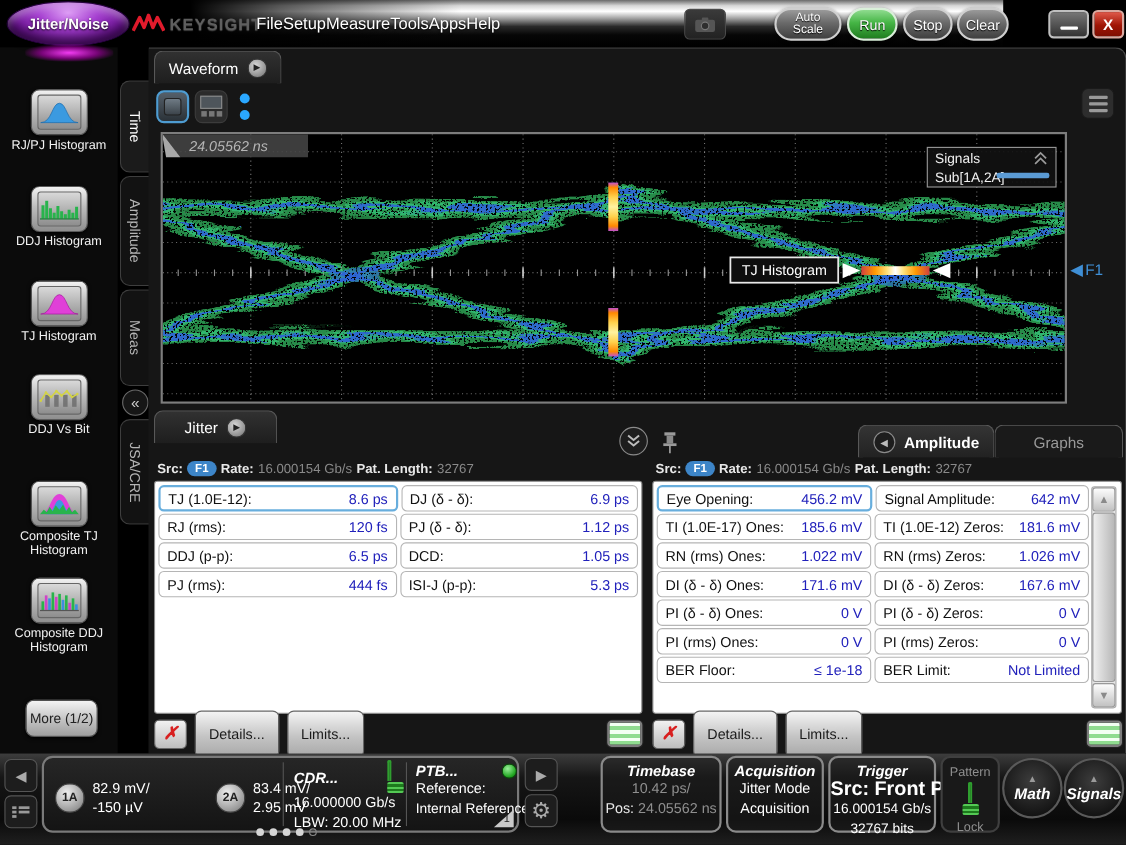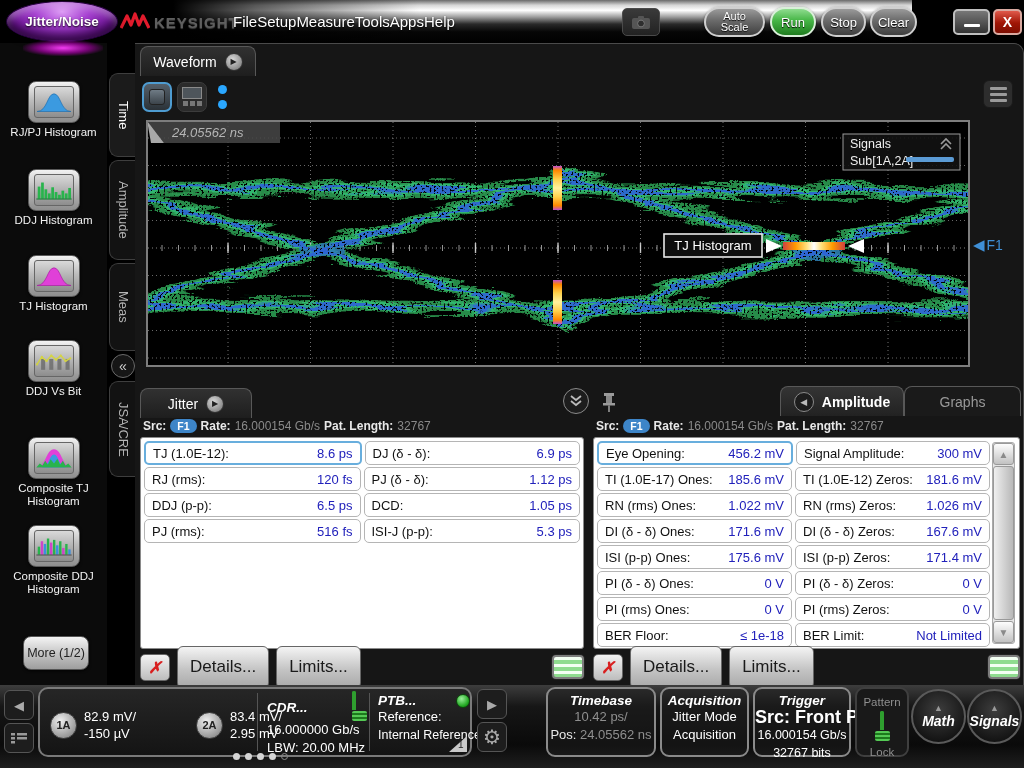--- a/index.html
+++ b/index.html
@@ -94,21 +94,21 @@
     align-items:center; justify-content:center; }
   #hamburger-btn i { width:17px; height:3px; background:#9a9a9a; border-radius:1px; display:block; }
 
   
   #wave-frame { position:absolute; left:11px; top:76px; width:824px; height:247px;
     border:2px solid #7d7d7d; background:#000; }
   #eye-svg { display:block; }
   #f1-marker { position:absolute; left:838px; top:192px; color:#3f8fd6; font-size:14px;
     display:flex; align-items:center; gap:2px; }
   #f1-marker .tri { font-size:15px; }
-  #jitter-tab { left:5px; top:344px; width:112px; }
+  #jitter-tab { left:5px; top:329px; width:112px; }
   #amp-tab { left:645px; top:342px; width:124px; background:linear-gradient(180deg,#343434,#222); }
   #graphs-tab { left:769px; top:342px; width:117px; }
   .circle-btn { width:24px; height:24px; border-radius:50%; border:1px solid #8a8a8a; background:#1d1d1d;
     display:flex; align-items:center; justify-content:center; color:#bbb; }
   #collapse-circle { position:absolute; left:428px; top:344px; width:26px; height:26px; }
   #pin-icon { position:absolute; left:466px; top:347px; }
   #amp-back { width:20px; height:20px; font-size:9px; }
 
   .panel { position:absolute; top:372px; height:263px; }
   #jitter-panel { left:3px; width:448px; }
@@ -131,21 +131,21 @@
     background:#e6e6e6; border:1px solid #aaa; border-radius:3px; display:flex; flex-direction:column; }
   .scrollbar .arr { height:22px; background:linear-gradient(180deg,#fdfdfd,#c2c2c2); border:1px solid #999;
     border-radius:3px; color:#8a8a8a; font-size:10px; display:flex; align-items:center; justify-content:center; }
   .scrollbar .thumb { flex:1; margin:1px 0; background:linear-gradient(90deg,#efefef,#b8b8b8); border:1px solid #999; border-radius:3px; }
   .btn-row { position:absolute; left:2px; right:2px; top:237px; height:28px; display:flex;
     align-items:center; gap:7px; }
   .x-btn { width:30px; height:27px; border-radius:5px; background:linear-gradient(180deg,#f2f2f2,#bdbdbd);
     border:1px solid #666; color:#d81f1f; font-weight:bold; font-size:16px; font-style:italic;
     display:flex; align-items:center; justify-content:center; }
   .sil-btn { height:43px; border-radius:6px; background:linear-gradient(180deg,#f4f4f4,#c4c4c4 55%,#a8a8a8);
-    border:1px solid #666; color:#1a1a1a; font-size:17px; padding:0 12px;
+    border:1px solid #666; color:#1a1a1a; font-size:13px; padding:0 12px;
     display:flex; align-items:center; }
   .hist-toggle { margin-left:auto; width:32px; height:24px; border:2px solid #7d7d7d; border-radius:4px;
     background:repeating-linear-gradient(180deg,#f2fff2 0 3px,#8fdc8f 3px 7px); box-shadow:0 0 0 1px #222; }
 
   
   #dock { position:absolute; left:0; top:685px; width:1024px; height:83px;
     background:linear-gradient(180deg,#3d3d3d 0%,#161616 26%,#0a0a0a 72%,#1f1f1f 100%); }
   .dock-nav { position:absolute; width:30px; height:30px; border-radius:6px; background:#1d1d1d;
     border:1px solid #555; color:#aaa; display:flex; align-items:center; justify-content:center; font-size:13px; }
   .dock-group { position:absolute; left:38px; top:2px; width:434px; height:70px; border:2px solid #7a7a7a;
@@ -614,21 +614,21 @@
             <span class="val">6.5 ps</span>
           </div>
           <div class="t-cell">
             <span class="lbl">DCD:</span>
             <span class="val">1.05 ps</span>
           </div>
         </div>
         <div class="t-row">
           <div class="t-cell">
             <span class="lbl">PJ (rms):</span>
-            <span class="val">516 fs</span>
+            <span class="val">444 fs</span>
           </div>
           <div class="t-cell">
             <span class="lbl">ISI-J (p-p):</span>
             <span class="val">5.3 ps</span>
           </div>
         </div>
       </div>
     <div class="btn-row">
       <div class="x-btn">✗</div>
       <div class="sil-btn">Details...</div>
@@ -652,21 +652,21 @@
         <div class="thumb"></div>
         <div class="arr">▼</div>
       </div>
     <div class="t-row">
           <div class="t-cell hl">
             <span class="lbl">Eye Opening:</span>
             <span class="val">456.2 mV</span>
           </div>
           <div class="t-cell">
             <span class="lbl">Signal Amplitude:</span>
-            <span class="val">300 mV</span>
+            <span class="val">642 mV</span>
           </div>
         </div>
         <div class="t-row">
           <div class="t-cell">
             <span class="lbl">TI (1.0E-17) Ones:</span>
             <span class="val">185.6 mV</span>
           </div>
           <div class="t-cell">
             <span class="lbl">TI (1.0E-12) Zeros:</span>
             <span class="val">181.6 mV</span>
@@ -683,30 +683,20 @@
           </div>
         </div>
         <div class="t-row">
           <div class="t-cell">
             <span class="lbl">DI (δ - δ) Ones:</span>
             <span class="val">171.6 mV</span>
           </div>
           <div class="t-cell">
             <span class="lbl">DI (δ - δ) Zeros:</span>
             <span class="val">167.6 mV</span>
-          </div>
-        </div>
-        <div class="t-row">
-          <div class="t-cell">
-            <span class="lbl">ISI (p-p) Ones:</span>
-            <span class="val">175.6 mV</span>
-          </div>
-          <div class="t-cell">
-            <span class="lbl">ISI (p-p) Zeros:</span>
-            <span class="val">171.4 mV</span>
           </div>
         </div>
         <div class="t-row">
           <div class="t-cell">
             <span class="lbl">PI (δ - δ) Ones:</span>
             <span class="val">0 V</span>
           </div>
           <div class="t-cell">
             <span class="lbl">PI (δ - δ) Zeros:</span>
             <span class="val">0 V</span>

